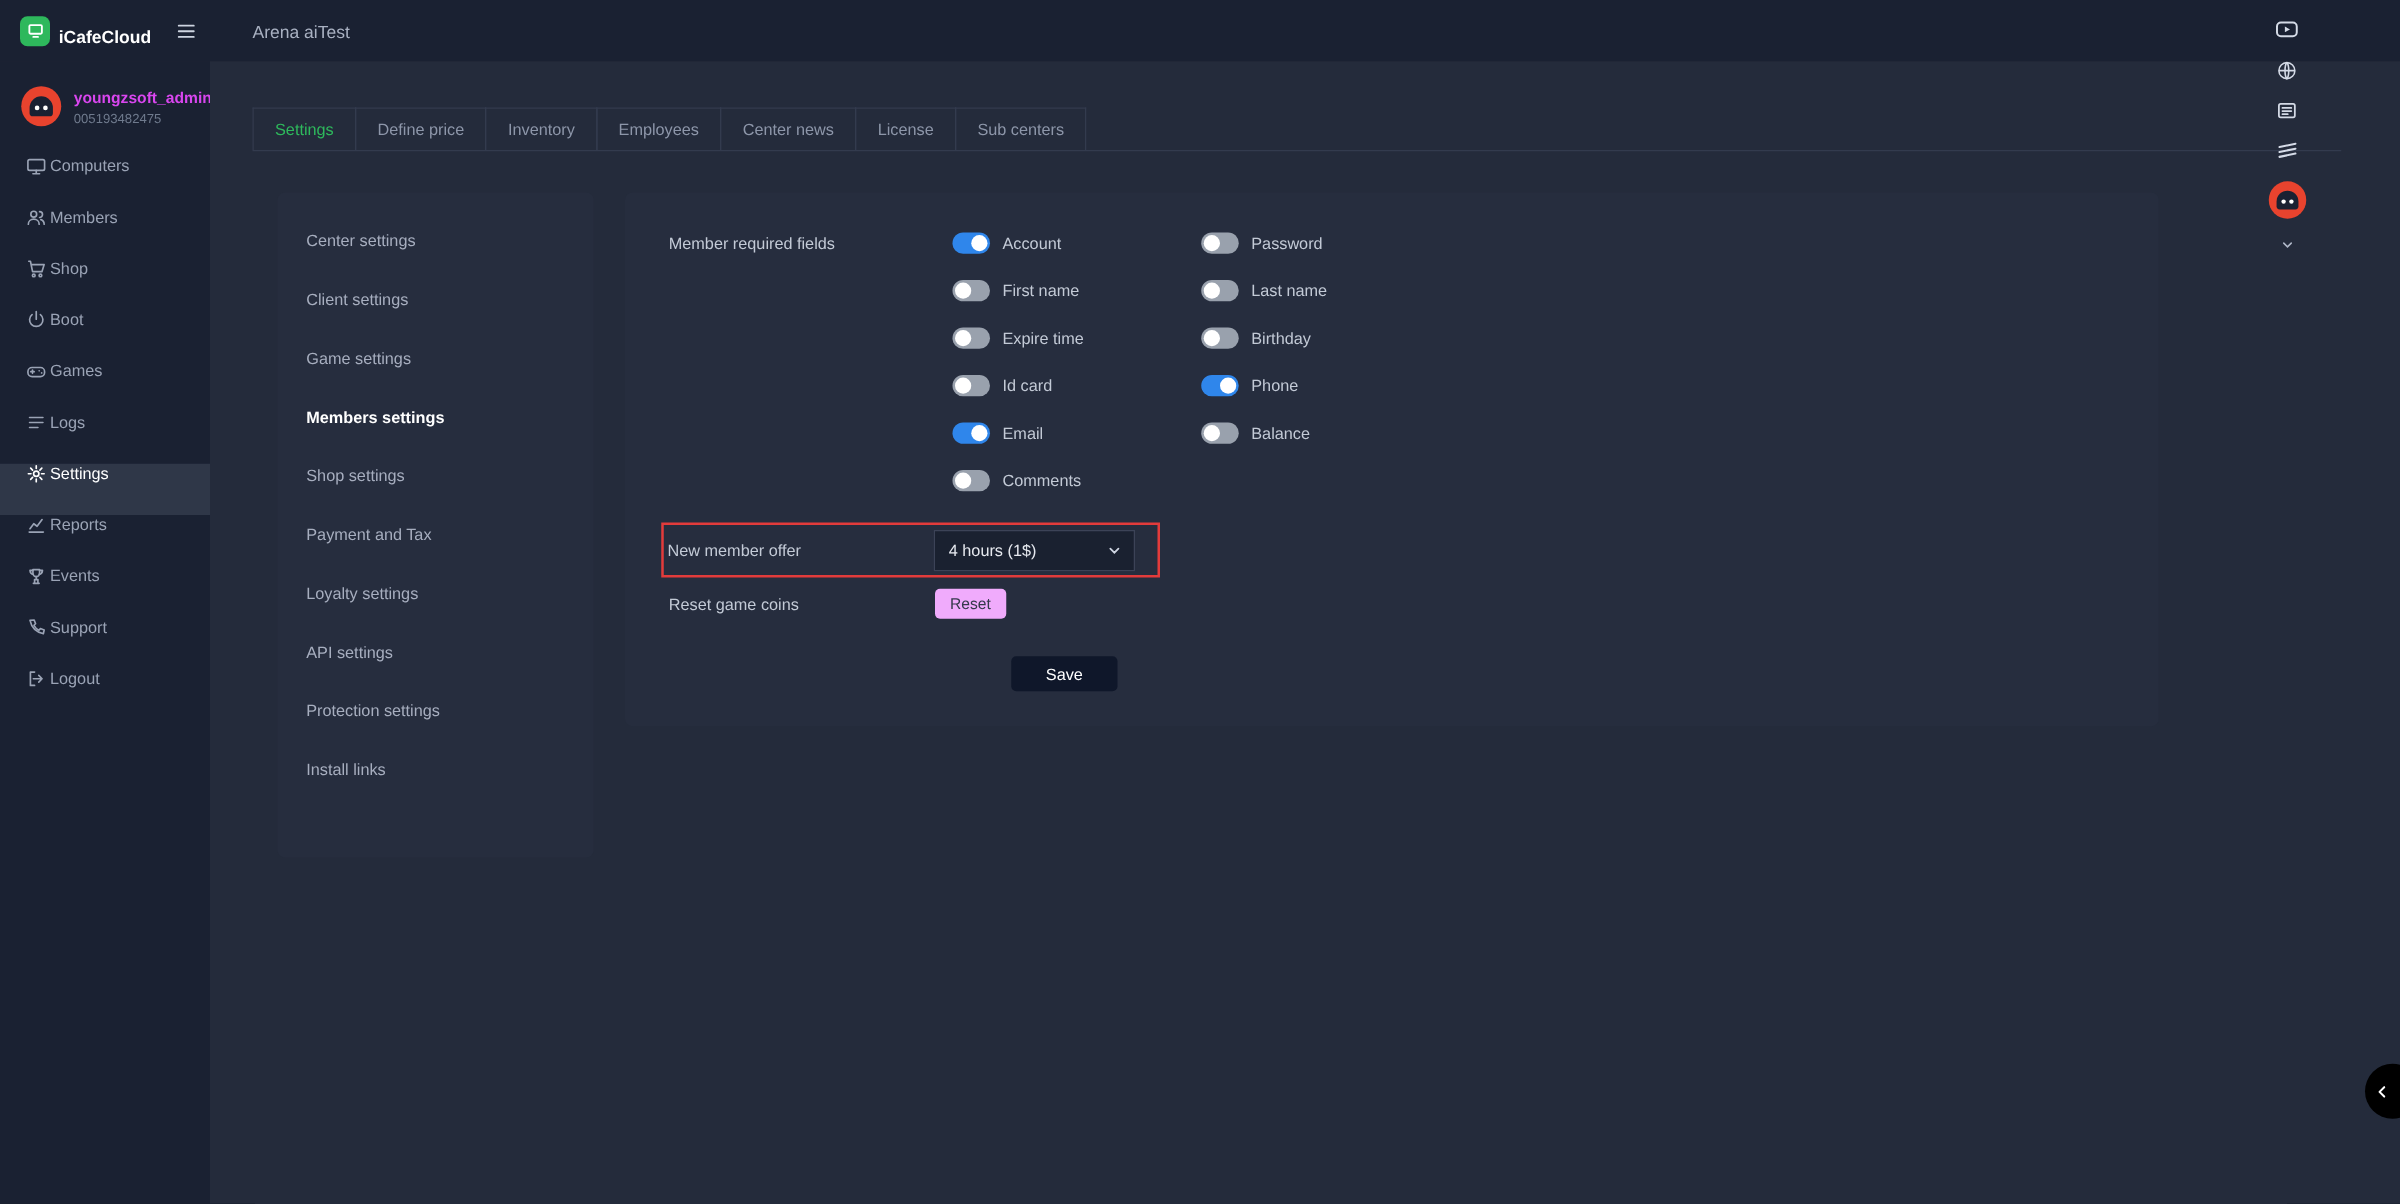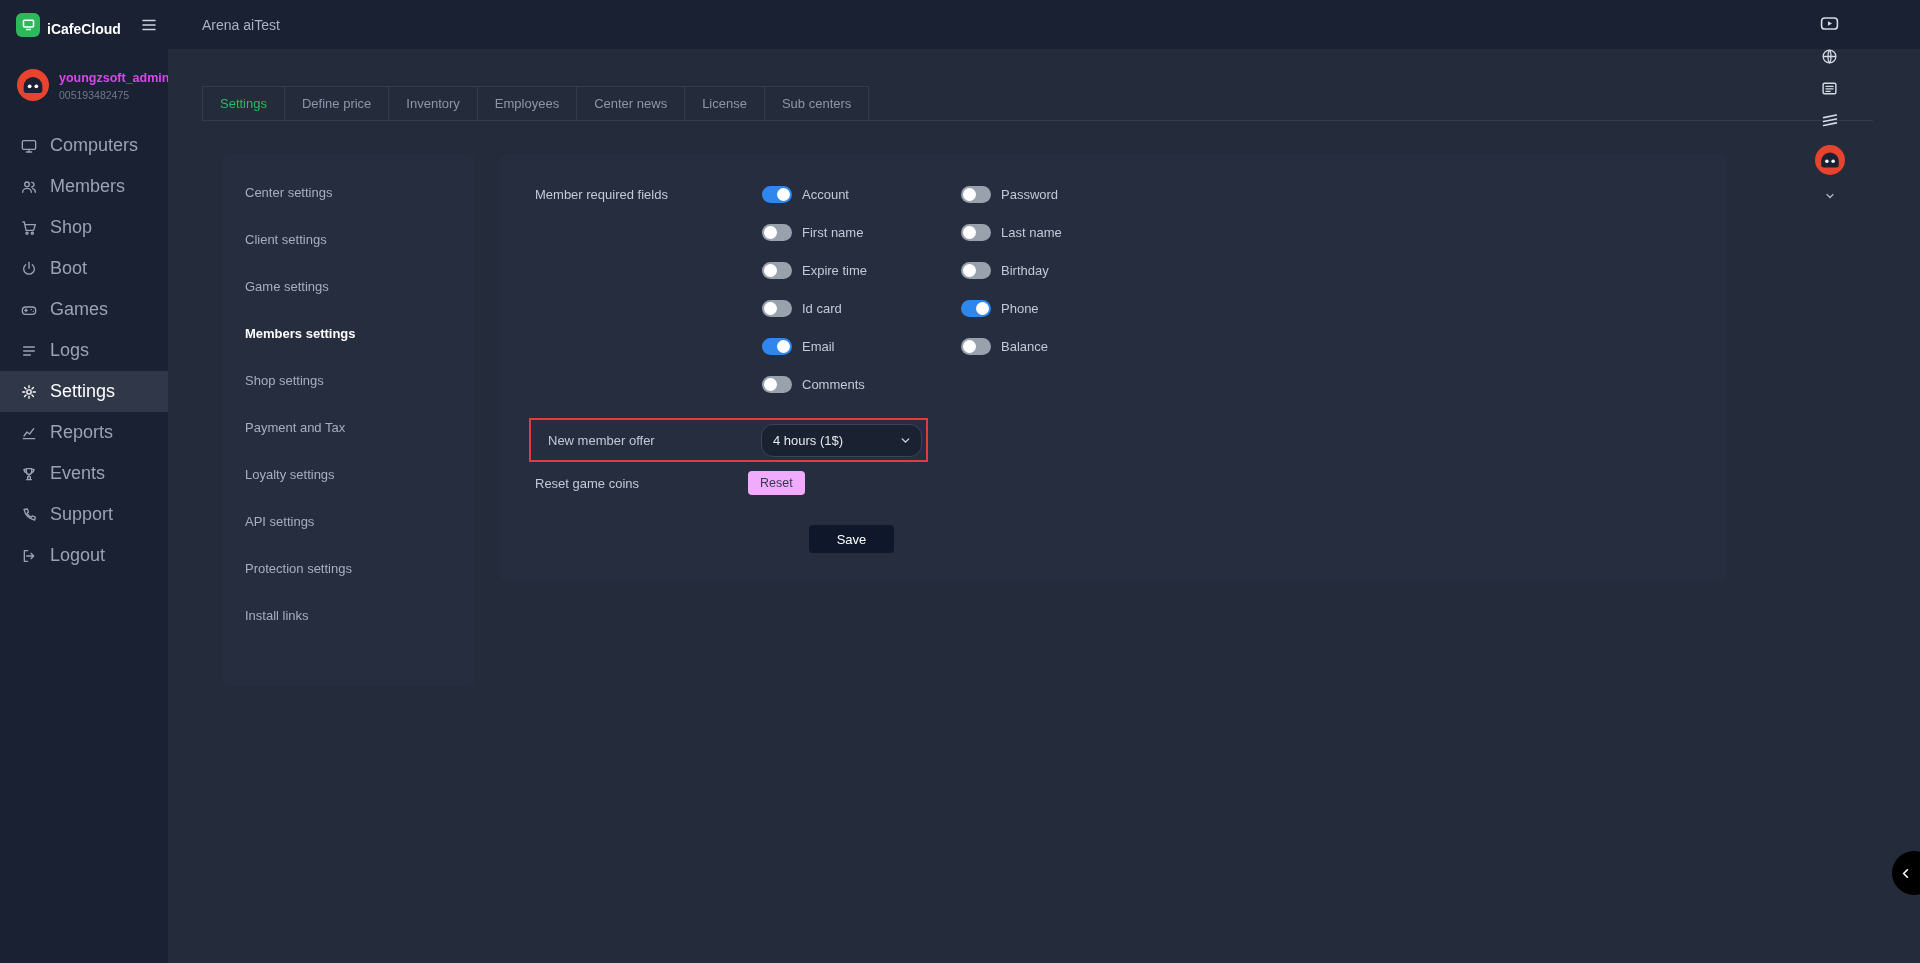--- a/index.html
+++ b/index.html
@@ -26,22 +26,22 @@
           overflow:hidden;flex:none;cursor:pointer;}
   .chev{color:#aeb6c6;}
 
   
   .sidebar{position:absolute;top:49px;left:0;width:168px;bottom:0;background:#1a2132;}
   .user{display:flex;gap:10px;padding:20px 8px 0 17px;}
   .user-avatar{width:32px;height:32px;border-radius:50%;background:#e8432e;overflow:hidden;flex:none;}
   .user-name{color:#d946ef;font-size:12.5px;font-weight:bold;line-height:14px;padding-top:2px;}
   .user-id{color:#6f7a8d;font-size:10.5px;margin-top:4px;}
   .menu{margin-top:24px;}
-  .mi{height:41px;display:flex;align-items:center;gap:13px;padding-left:21px;color:#9aa3b5;
-      font-size:18px;cursor:pointer;}
+  .mi{height:41px;display:flex;gap:3px;padding-left:21px;color:#9aa3b5;
+      font-size:13px;cursor:pointer;}
   .mi svg{width:16px;height:16px;flex:none;}
   .mi[data-active="true"]{background:#2f3748;color:#ffffff;}
 
   
   .main{position:absolute;left:168px;top:49px;right:0;bottom:0;background:#242b3b;}
   .tabs{display:flex;margin:37px 47px 0 34px;border-bottom:1px solid #333b4e;}
   .tab{padding:9px 17px;font-size:13px;color:#8d96a9;border:1px solid #333b4e;border-bottom:none;
        margin-right:-1px;cursor:pointer;white-space:nowrap;}
   .tab[data-active="true"]{color:#2eb85c;}
 
@@ -60,22 +60,22 @@
   .tcell.left{width:199px;}
   .toggle{width:30px;height:17px;border-radius:9px;background:#99a1ad;position:relative;
           flex:none;cursor:pointer;}
   .toggle .knob{position:absolute;top:2px;left:2px;width:13px;height:13px;border-radius:50%;
           background:#ffffff;transition:left .1s;}
   .toggle[data-state="on"]{background:#2f86eb;}
   .toggle[data-state="on"] .knob{left:15px;}
   .tlabel{margin-left:10px;font-size:13px;color:#c3cad6;}
 
   .offer-box{display:flex;align-items:center;border:2px solid #e23b3b;width:399px;height:44px;
-             margin-left:-6px;padding-left:17px;box-sizing:border-box;margin-top:4px;}
-  .select{width:161px;height:33px;background:#1a2130;border:1px solid #3c4357;border-radius:12px;
+             margin-left:-6px;padding-left:3px;box-sizing:border-box;margin-top:4px;}
+  .select{width:161px;height:33px;background:#1a2130;border:1px solid #3c4357;border-radius:0;
           display:flex;align-items:center;justify-content:space-between;padding:0 9px 0 11px;
           box-sizing:border-box;color:#e6e9ef;font-size:13px;cursor:pointer;}
   .select .chev{color:#cfd5e2;}
 
   .reset-row{display:flex;align-items:center;margin-top:9px;}
   .reset-btn{background:#f0abfc;color:#33394a;font-size:12.5px;padding:5px 12px;border:none;
              border-radius:4px;cursor:pointer;font-family:inherit;}
   .save-btn{display:block;margin:30px 0 0 274px;width:85px;height:28px;background:#0f172a;
             color:#ffffff;font-size:13px;border:none;border-radius:4px;cursor:pointer;
             font-family:inherit;}

